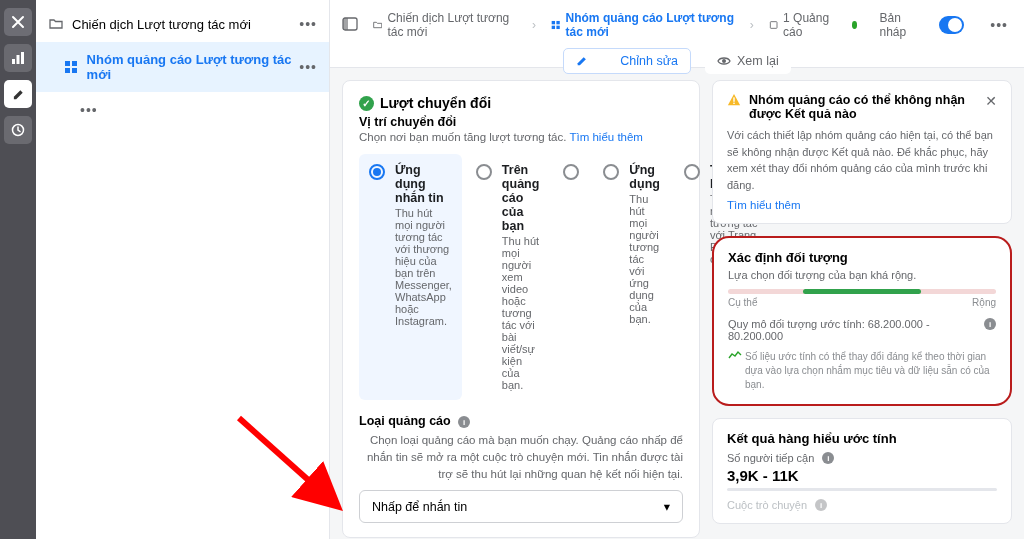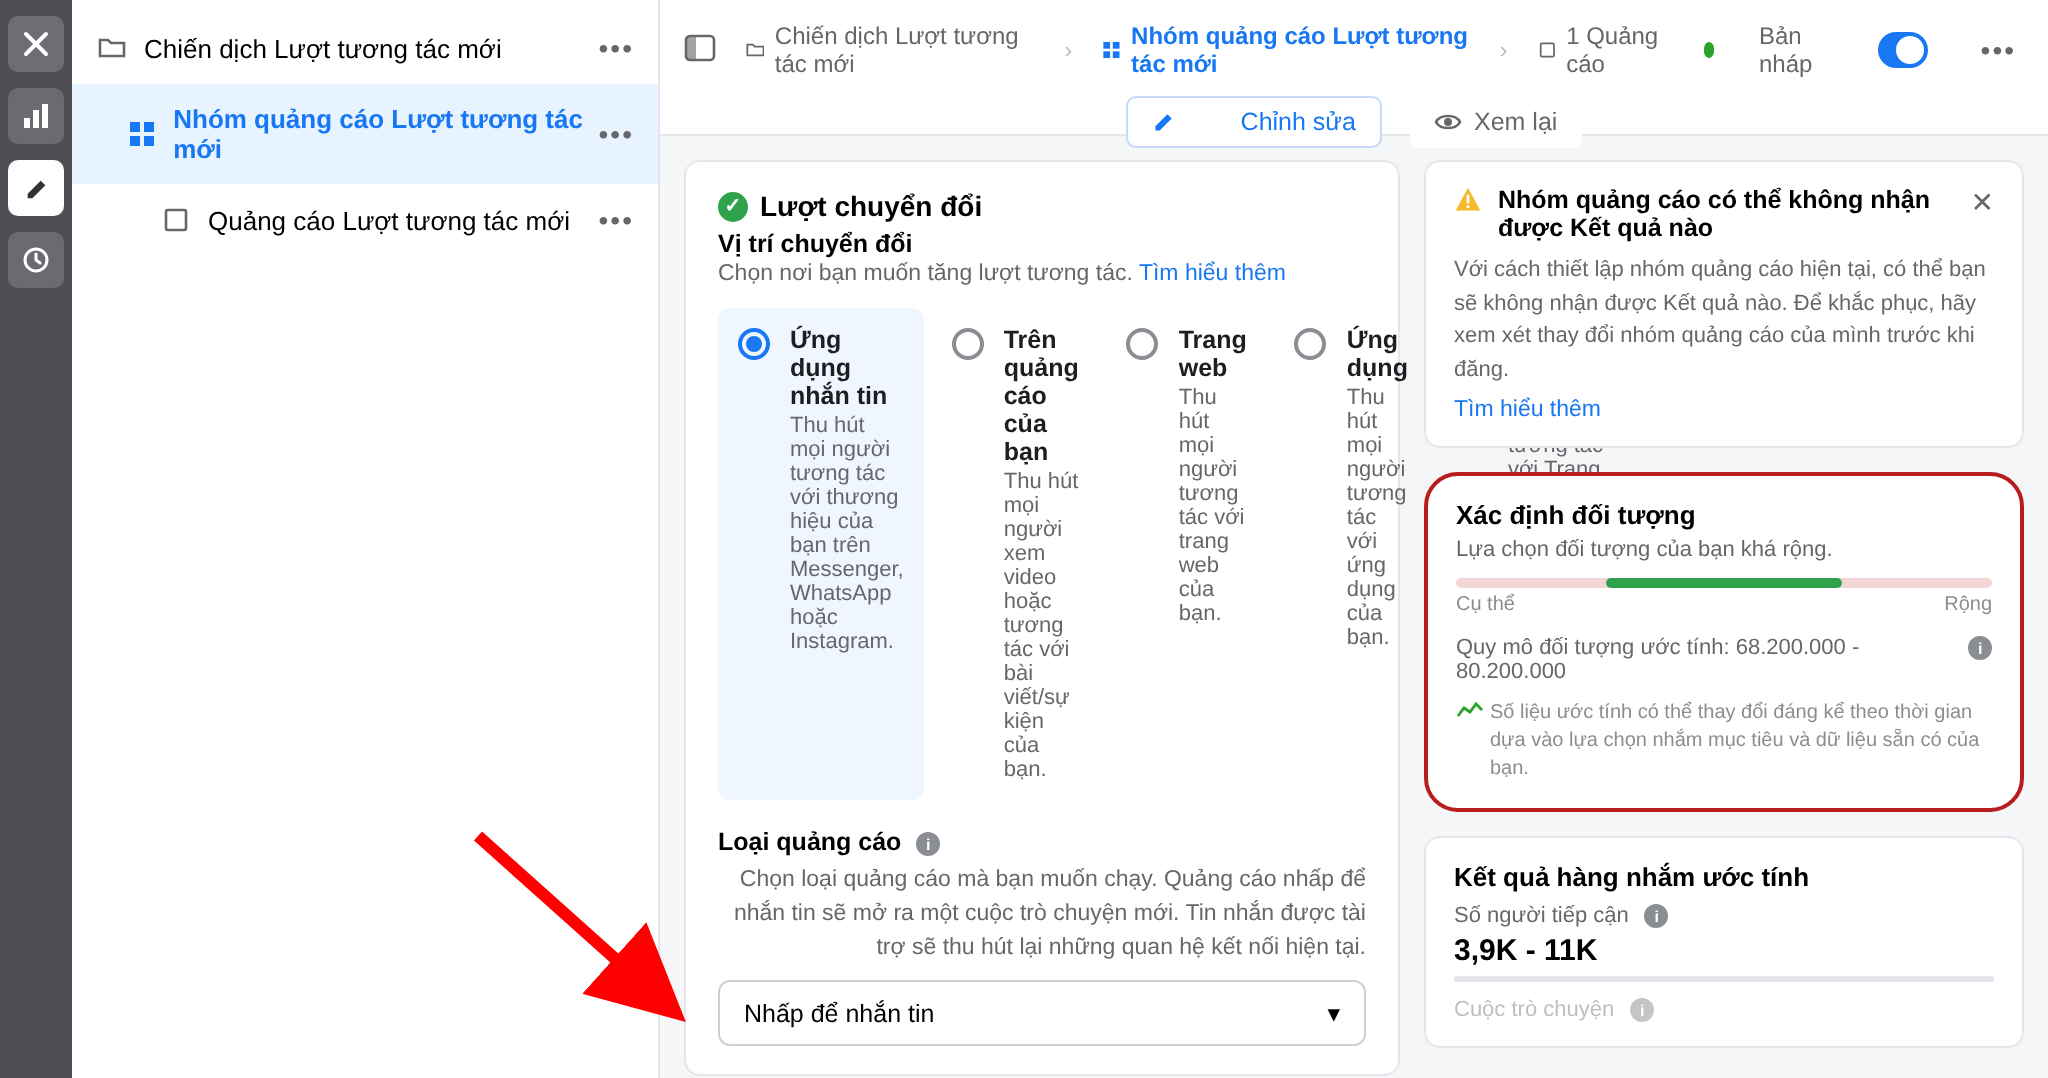--- a/index.html
+++ b/index.html
@@ -139,28 +139,20 @@
             <rect x="8" y="1" width="5" height="5" fill="#1877f2"></rect>
             <rect x="1" y="8" width="5" height="5" fill="#1877f2"></rect>
             <rect x="8" y="8" width="5" height="5" fill="#1877f2"></rect>
           </svg>
         </span>
       <span>Nhóm quảng cáo Lượt tương tác mới</span>
     </div>
     <span class="ellipsis">•••</span>
   </div>
   <div class="tree-row indent2">
-    <div class="label-wrap">
-      <span class="icon">
-          <svg width="14" height="14" viewBox="0 0 14 14">
-            <rect x="2" y="2" width="10" height="10" rx="1" fill="none" stroke="#65676b" stroke-width="1.3"></rect>
-          </svg>
-        </span>
-      <span>Quảng cáo Lượt tương tác mới</span>
-    </div>
     <span class="ellipsis">•••</span>
   </div>
 </div>
 
 <div class="work">
 
   <div class="topbar">
     <div class="crumbs">
       <span><svg width="16" height="14" viewBox="0 0 16 14">
             <rect x="1" y="1" width="14" height="12" rx="2" fill="none" stroke="#65676b" stroke-width="1.3"></rect>
@@ -239,24 +231,20 @@
           </div>
           <div class="radio-item">
             <span class="radio-outer"></span>
             <div class="radio-text">
               <div class="title">Trên quảng cáo của bạn</div>
               <div class="desc">Thu hút mọi người xem video hoặc tương tác với bài viết/sự kiện của bạn.</div>
             </div>
           </div>
           <div class="radio-item">
             <span class="radio-outer"></span>
-            <div class="radio-text">
-              <div class="title">Trang web</div>
-              <div class="desc">Thu hút mọi người tương tác với trang web của bạn.</div>
-            </div>
           </div>
           <div class="radio-item">
             <span class="radio-outer"></span>
             <div class="radio-text">
               <div class="title">Ứng dụng</div>
               <div class="desc">Thu hút mọi người tương tác với ứng dụng của bạn.</div>
             </div>
           </div>
           <div class="radio-item">
             <span class="radio-outer"></span>
@@ -317,21 +305,21 @@
           <span class="spark">
             <svg width="14" height="10" viewBox="0 0 14 10">
                 <path d="M1 8 L4 4 L7 6 L10 2 L13 5" fill="none" stroke="#29a329" stroke-width="1.4"></path>
               </svg>
           </span>
           <span>Số liệu ước tính có thể thay đổi đáng kể theo thời gian dựa vào lựa chọn nhắm mục tiêu và dữ liệu sẵn có của bạn.</span>
         </div>
       </div>
 
       <div class="daily-card">
-        <h5 style="font-size:13px;font-weight:700;">Kết quả hàng nhắm ước tính</h5>
+        <h5 style="font-size:13px;font-weight:700;">Kết quả hàng hiểu ước tính</h5>
         <div style="font-size:11px;color:#65676b;margin-top:6px;display:flex;align-items:center;gap:4px;">
           <span>Số người tiếp cận</span>
           <span class="info-icon">i</span>
         </div>
         <div class="big-range">3,9K - 11K</div>
         <div style="height:3px;background:#e4e6eb;margin-top:4px;border-radius:2px;"></div>
         <div style="font-size:11px;color:#bcc0c4;margin-top:8px;display:flex;align-items:center;gap:4px;">
           <span>Cuộc trò chuyện</span>
           <span class="info-icon" style="opacity:0.5;">i</span>
         </div>

